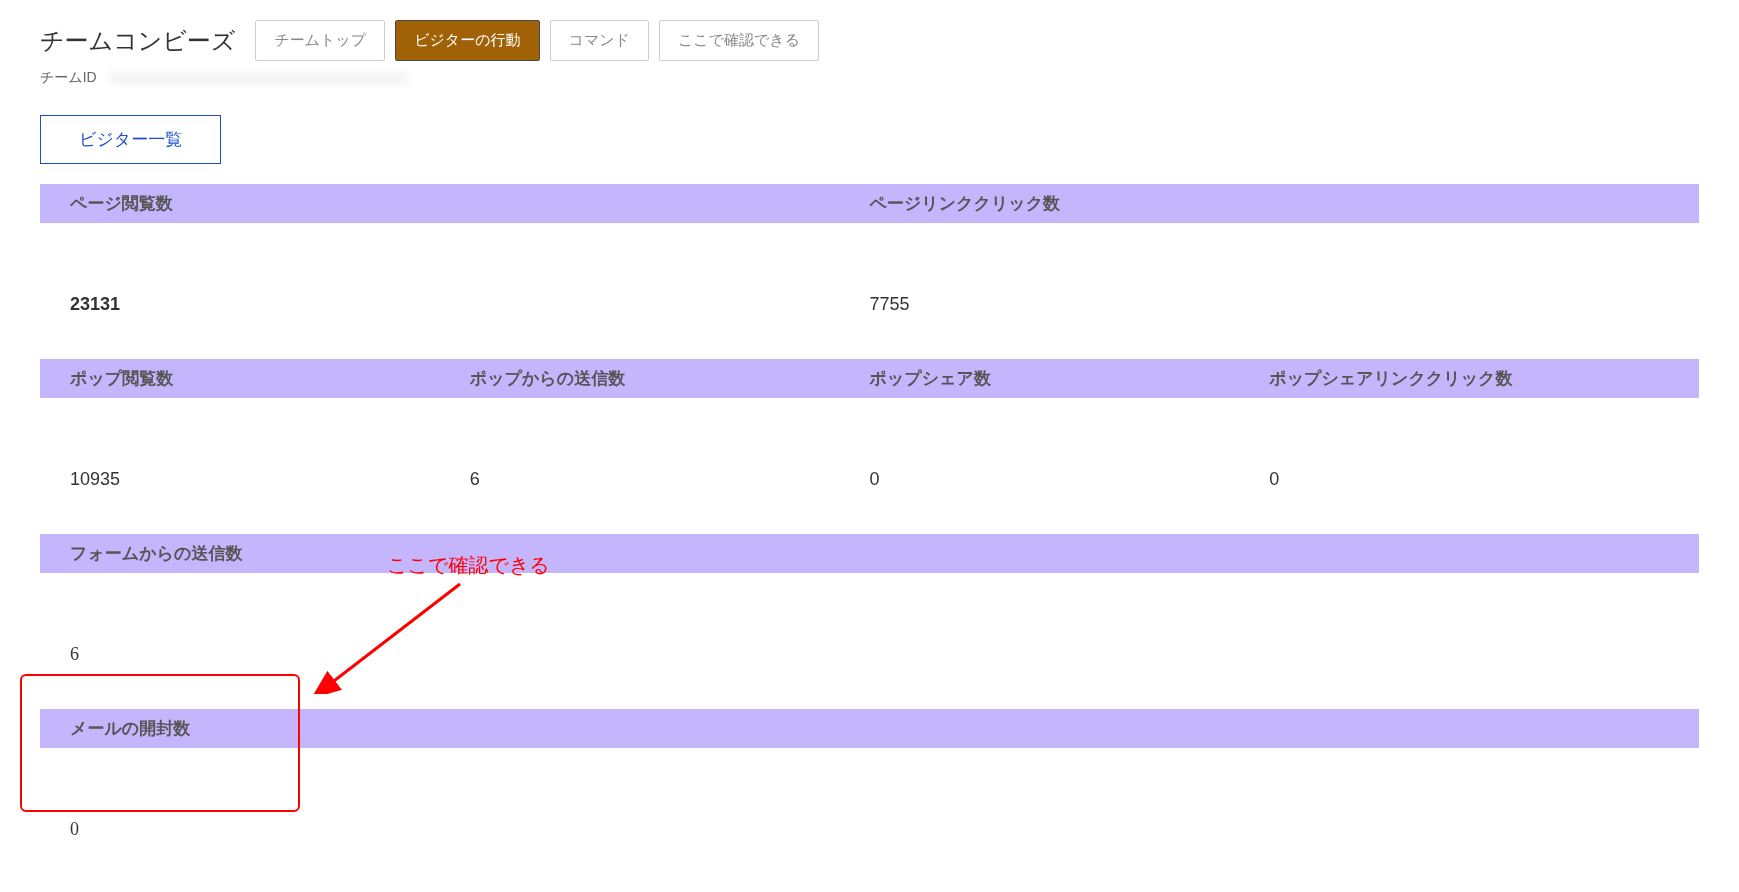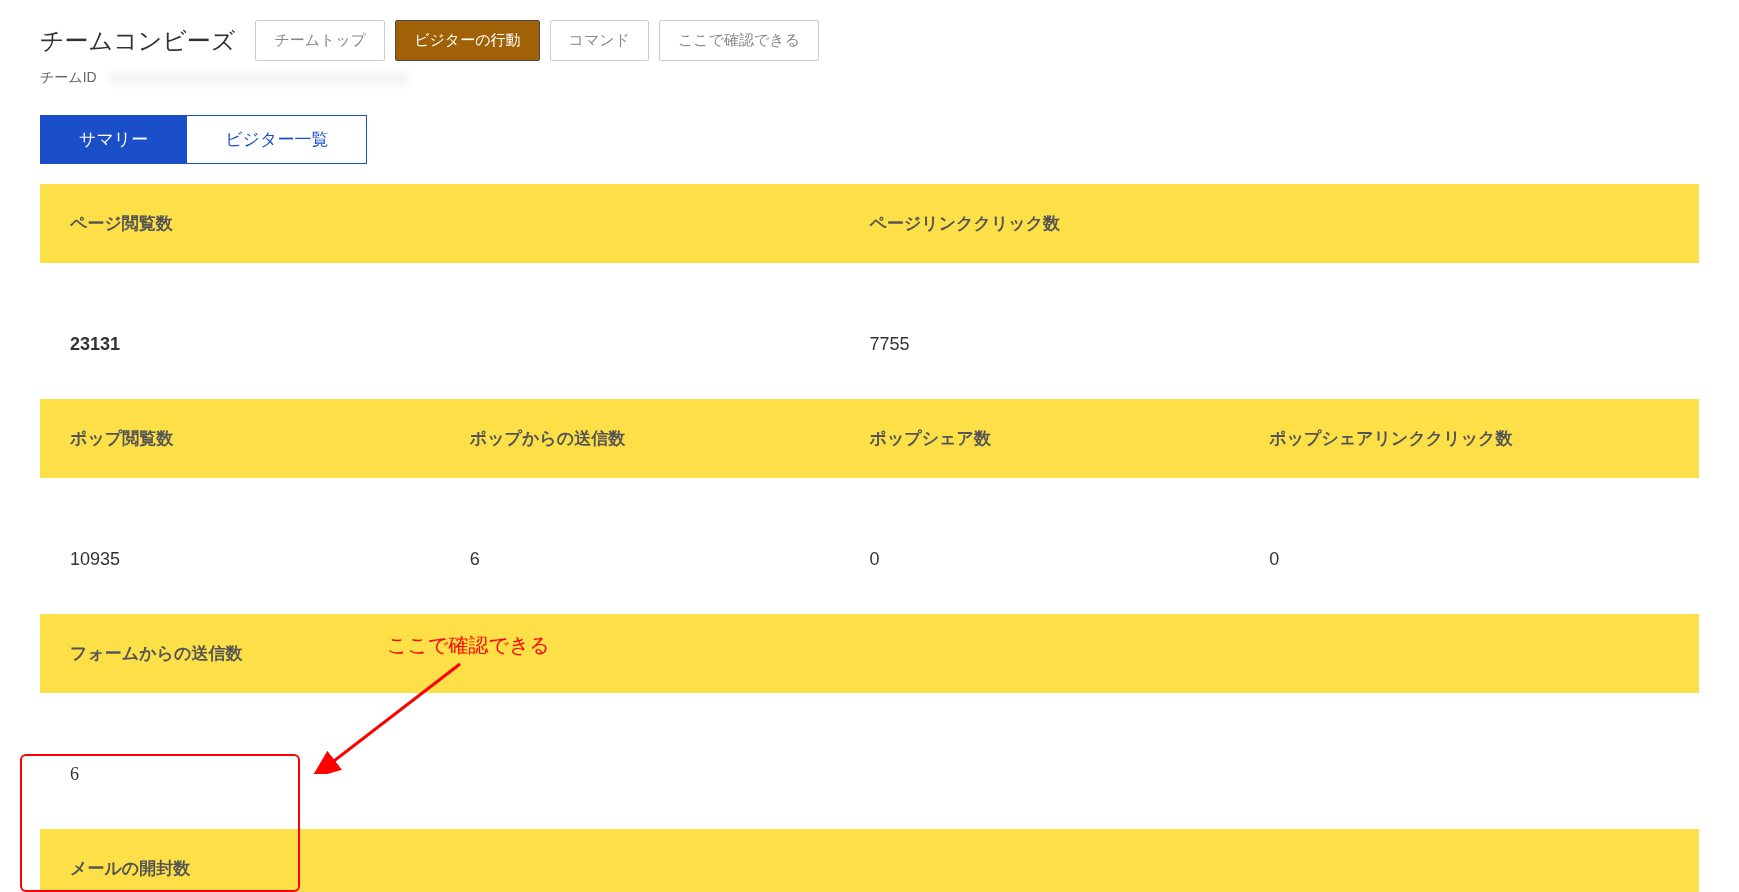--- a/index.html
+++ b/index.html
@@ -76,22 +76,22 @@
   .tab.active {
     background: #1a4fc9;
     color: #fff;
   }
   .summary-section {
     margin-bottom: 18px;
     position: relative;
   }
   .summary-header {
     display: flex;
-    background: #fde047;
-    padding: 28px 30px;
+    background: #c4b5fd;
+    padding: 8px 30px;
   }
   .summary-header .col {
     font-size: 17px;
     font-weight: 700;
     color: #555;
   }
   .summary-body {
     display: flex;
     background: #fff;
     padding: 26px 30px;
@@ -139,21 +139,20 @@
       <button class="nav-btn">ここで確認できる</button>
     </div>
   </div>
 
   <div class="teamid-row">
     <span>チームID</span>
     <span class="teamid-value"></span>
   </div>
 
   <div class="tabs">
-    <div class="tab active">サマリー</div>
     <div class="tab">ビジター一覧</div>
   </div>
 
   <div class="summary-section">
     <div class="summary-header">
       <div class="col">ページ閲覧数</div>
       <div class="col">ページリンククリック数</div>
     </div>
     <div class="summary-body">
       <div class="col bold-val">23131</div>

